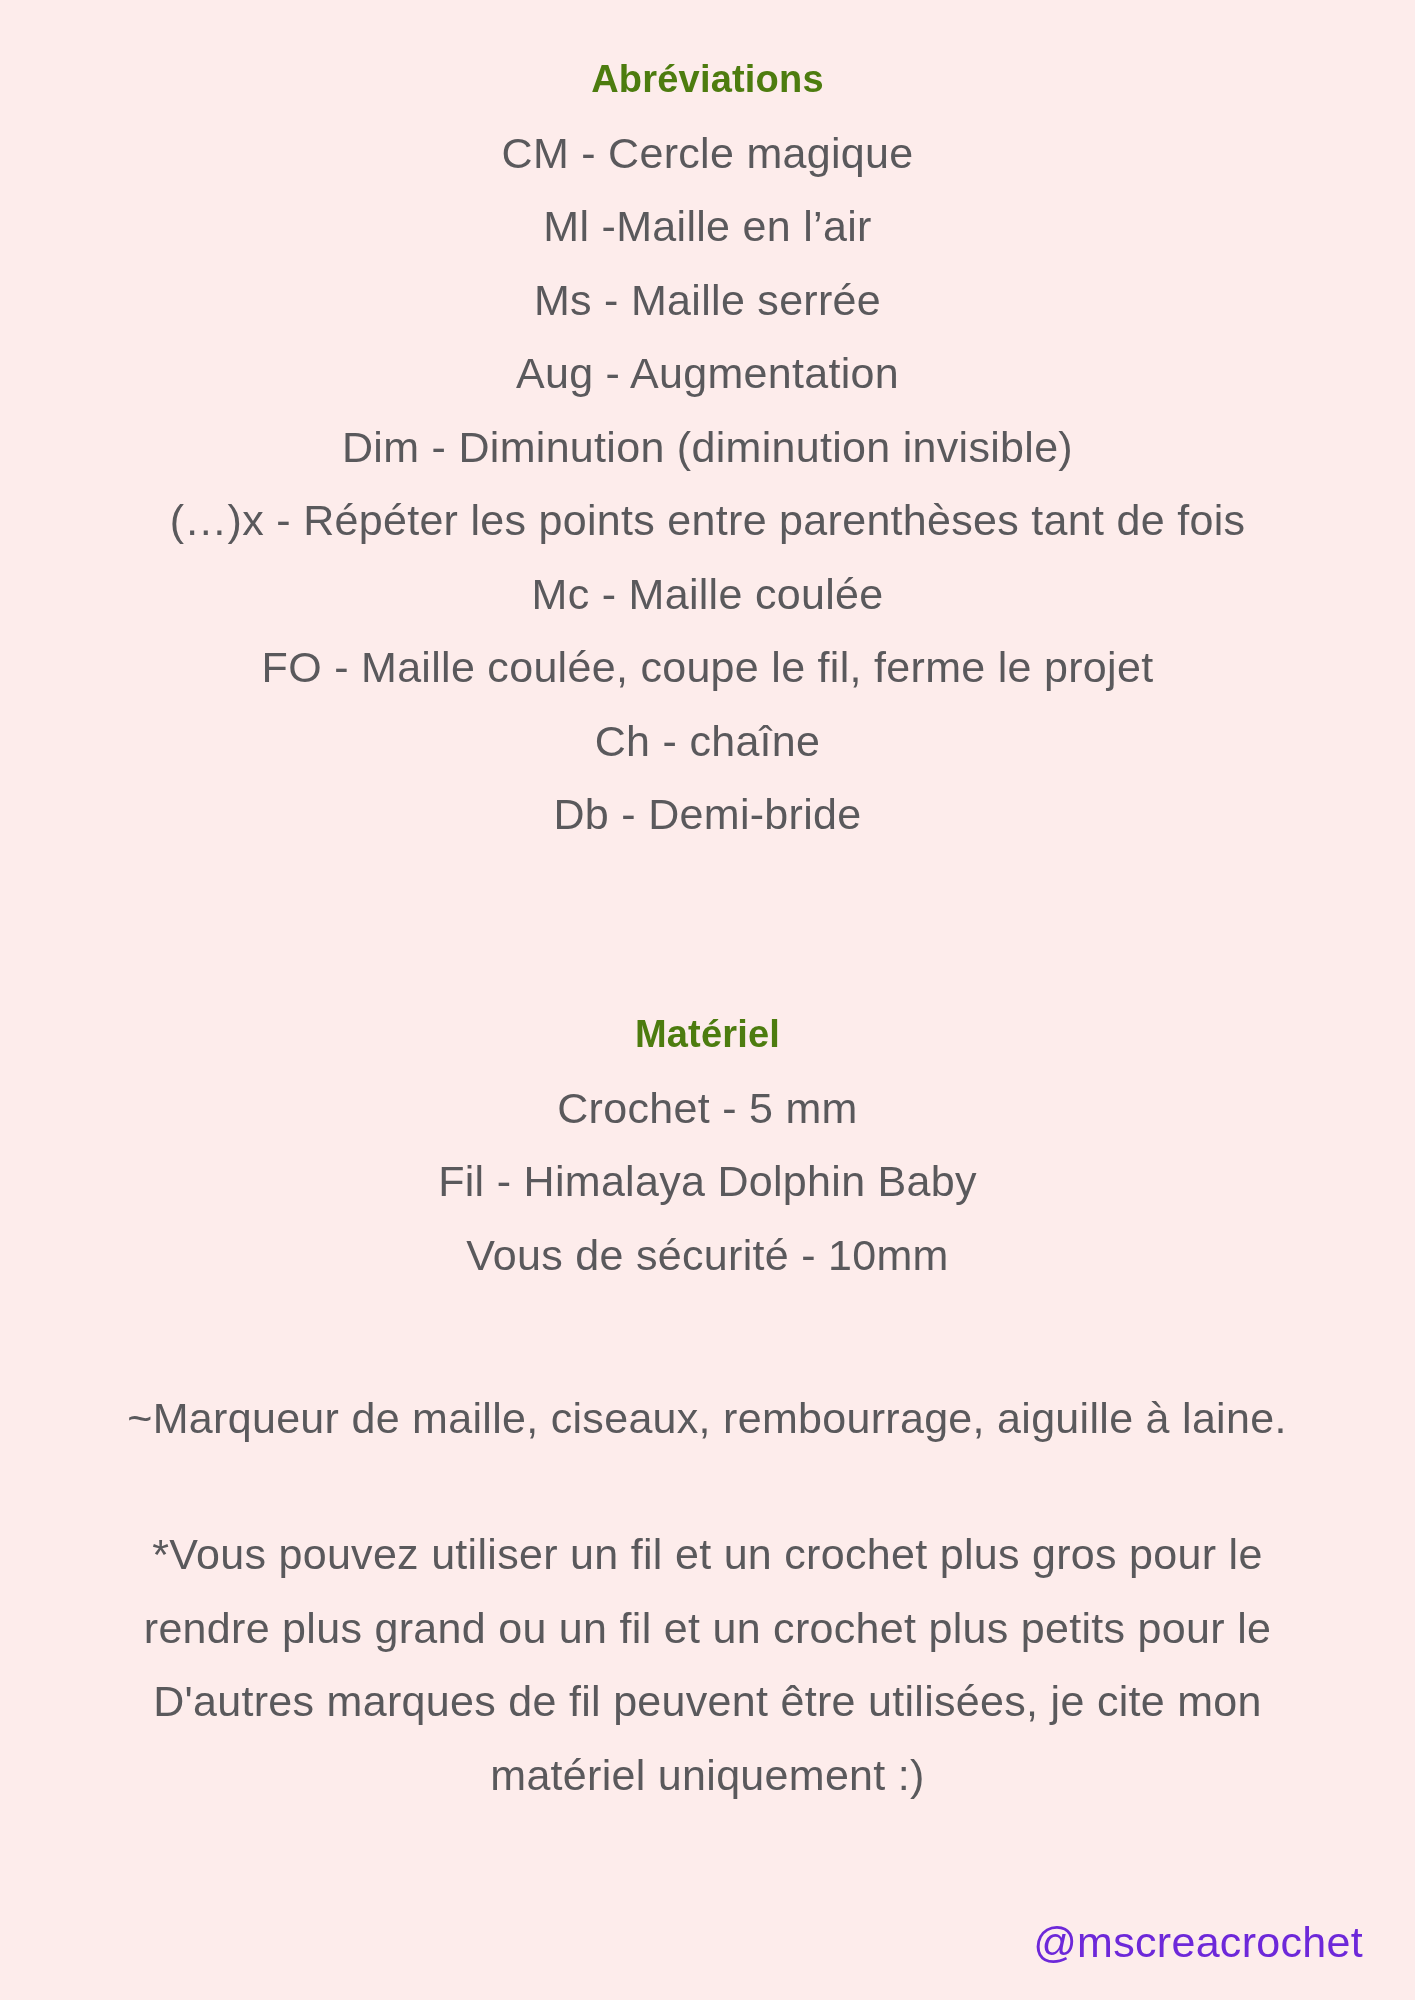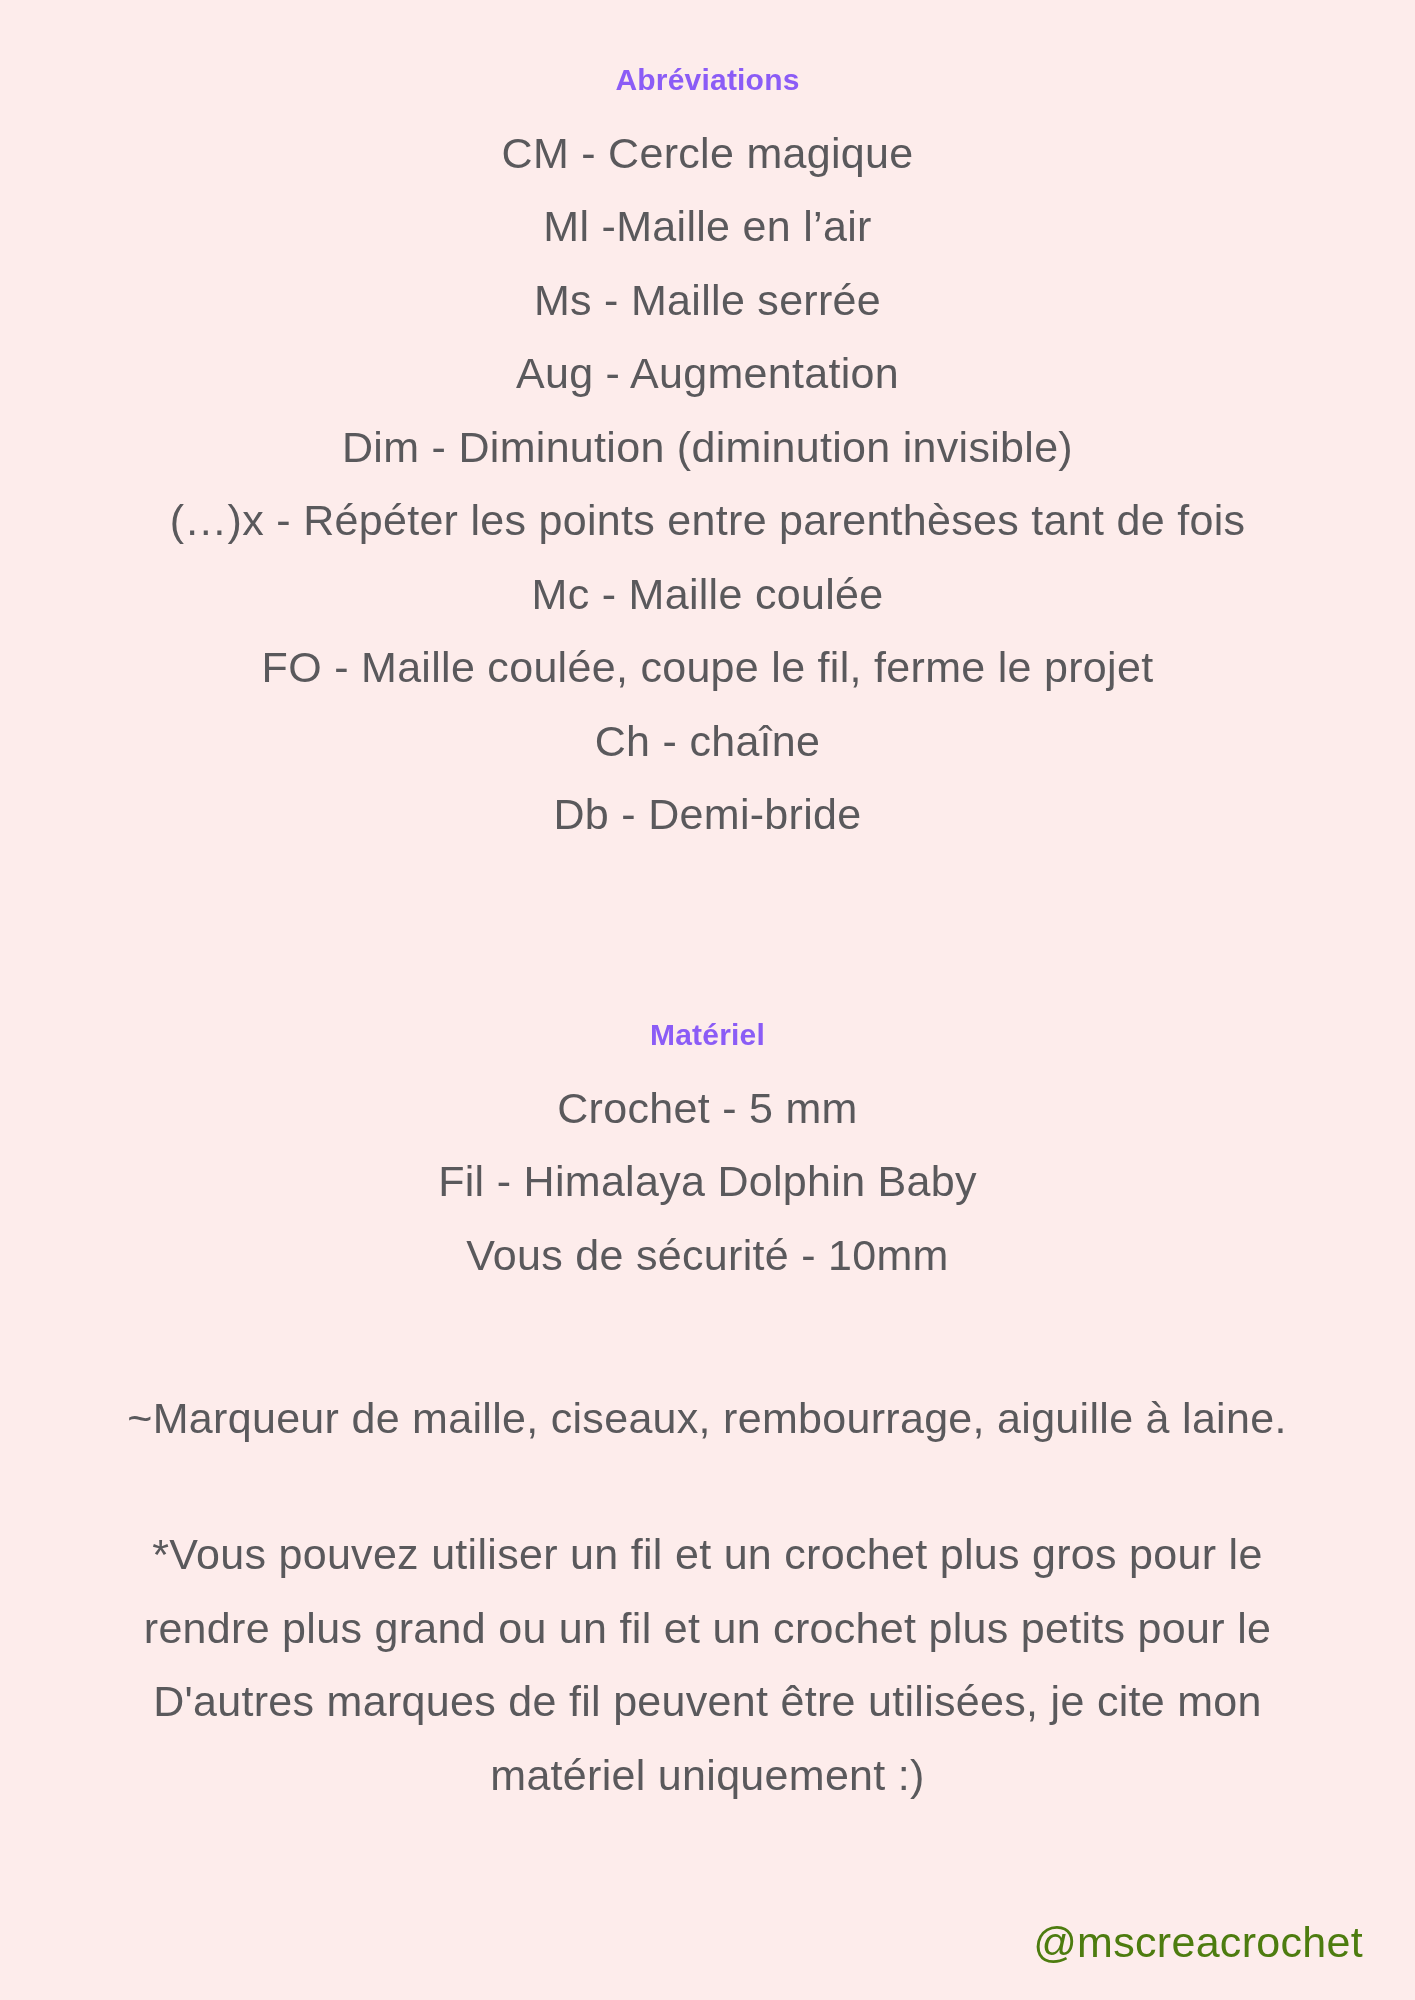--- a/index.html
+++ b/index.html
@@ -22,36 +22,36 @@
     box-sizing: border-box;
     padding: 0 40px;
     text-align: center;
     font-size: 43px;
     line-height: 73.5px;
     letter-spacing: 0.3px;
     color: #5a595c;
   }
   .section-title {
     font-weight: bold;
-    font-size: 30px;
-    color: #8b5cf6;
+    font-size: 38px;
+    color: #4d7c0f;
     letter-spacing: 0.2px;
   }
   .line {
     min-height: 73.5px;
   }
   #abbreviations-block { top: 43px; }
   #materials-block     { top: 998px; }
   #tools-note-block    { top: 1382px; padding-left: 39px; }
   #substitution-block  { top: 1518px; }
   #footer-block {
     top: 1906px;
     text-align: right;
     padding: 0 52px 0 40px;
-    color: #4d7c0f;
+    color: #6d28d9;
   }
 </style>
 </head>
 <body>
 
 <section class="block" id="abbreviations-block">
   <div class="line section-title">Abréviations</div>
   <div>
       <div class="line">CM - Cercle magique</div>
       <div class="line">Ml -Maille en l’air</div>

